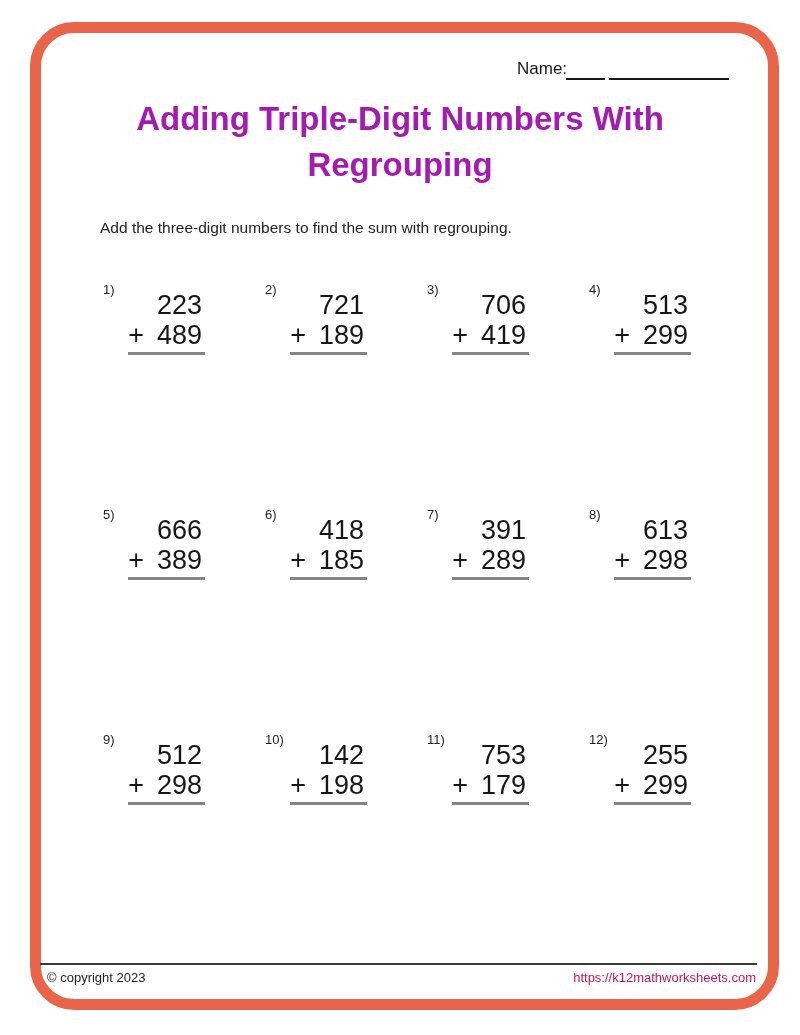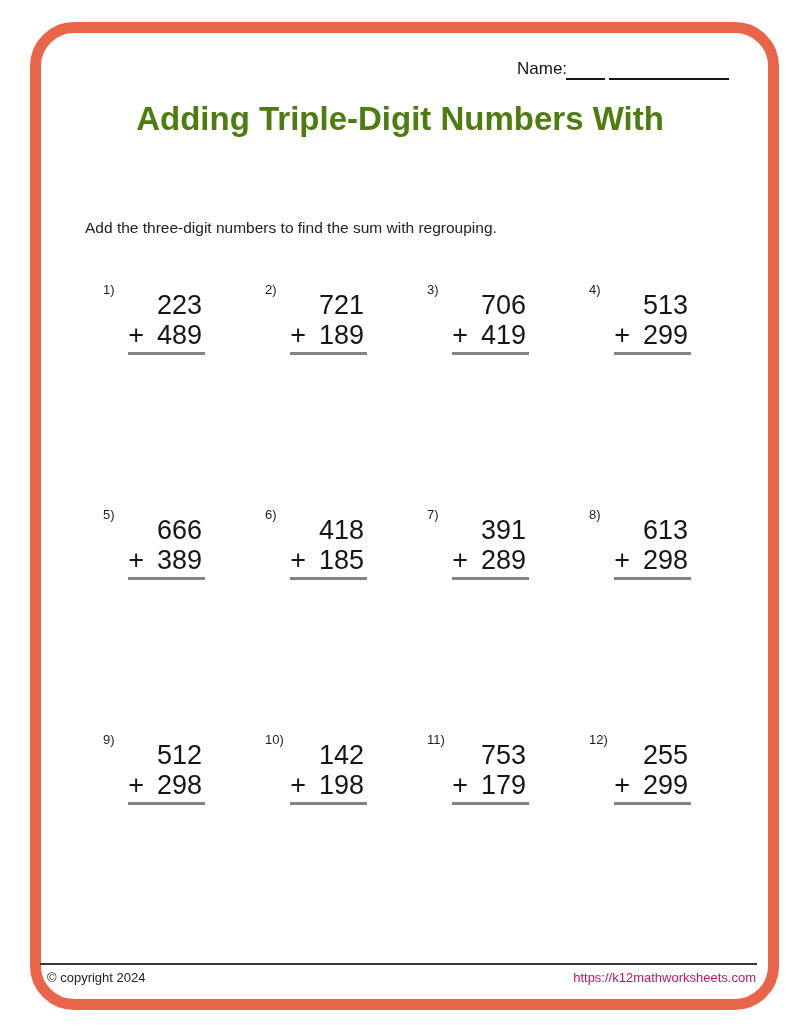--- a/index.html
+++ b/index.html
@@ -50,25 +50,25 @@
   .title {
     position: absolute;
     left: 25px;
     top: 96px;
     width: 750px;
     margin: 0;
     text-align: center;
     font-size: 33px;
     line-height: 46px;
     font-weight: 700;
-    color: #4d7c0f;
+    color: #a21caf;
   }
   .instruction {
     position: absolute;
-    left: 85px;
+    left: 100px;
     top: 219px;
     font-size: 15.5px;
     color: #222222;
   }
   .problems {
     position: absolute;
     left: 103px;
     top: 281px;
     display: grid;
     grid-template-columns: repeat(4, 162px);
@@ -141,20 +141,21 @@
 
 <div class="page">
   <div class="frame"></div>
 
   <span class="name-label">Name:</span>
   <span class="name-line seg1"></span>
   <span class="name-line seg2"></span>
 
   <h1 class="title">
     <span>Adding Triple-Digit Numbers With</span><br>
+    <span>Regrouping</span>
   </h1>
 
   <div class="instruction">Add the three-digit numbers to find the sum with regrouping.</div>
 
   <div class="problems">
   <div class="problem">
     <span class="plabel">1)</span>
     <div class="num top">223</div>
     <div class="num bottom">
       <span class="plus">+</span>
@@ -268,15 +269,15 @@
     <div class="num top">255</div>
     <div class="num bottom">
       <span class="plus">+</span>
       <span>299</span>
     </div>
     <div class="rule"></div>
   </div>
 </div>
 
   <div class="footer-line"></div>
-  <div class="footer-left">© copyright 2024</div>
+  <div class="footer-left">© copyright 2023</div>
   <div class="footer-right">https://k12mathworksheets.com</div>
 </div>
 
 </body></html>

